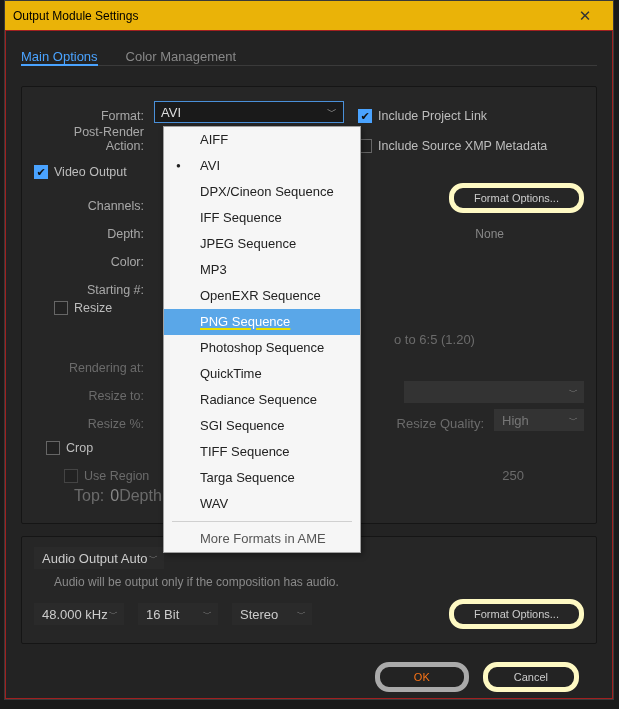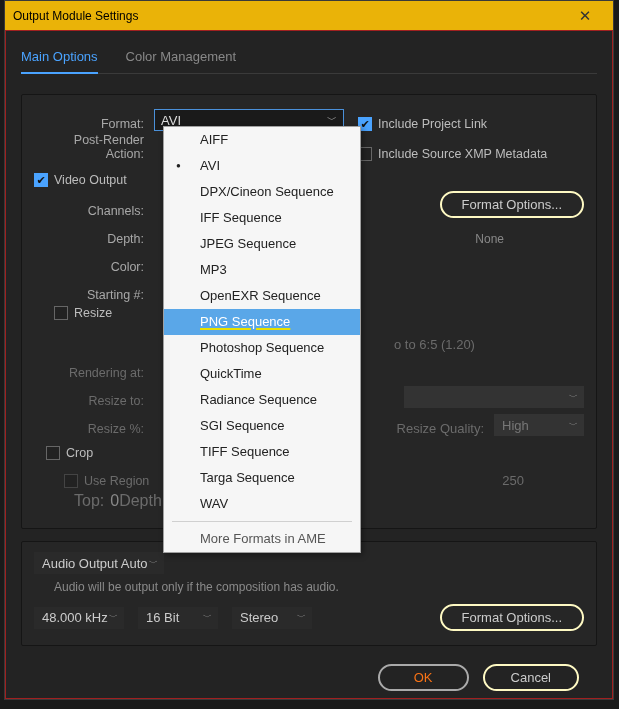--- a/index.html
+++ b/index.html
@@ -4,32 +4,32 @@
 <style>
   * { box-sizing: border-box; margin: 0; padding: 0; font-family: -apple-system, "Segoe UI", Arial, sans-serif; }
   body { background: #1a1a1a; width: 619px; height: 709px; overflow: hidden; color: #bdbdbd; font-size: 13px; position: relative; }
   .dialog { width: 610px; height: 700px; background: #232323; border: 1px solid #3a3a3a; position: absolute; top: 0; left: 4px; }
   .titlebar { height: 30px; background: #eab308; color: #000; display: flex; align-items: center; padding: 0 8px; justify-content: space-between; border-bottom: 1px solid #ccc; }
   .titlebar .title { font-size: 12px; }
   .titlebar .close { width: 40px; height: 28px; text-align: center; font-size: 15px; color: #333; cursor: pointer; line-height: 28px; }
   .red-edge { border: 1px solid #a02020; position: absolute; top: 29px; left: 0; right: 0; bottom: 0; pointer-events: none; }
   .content { padding: 18px 16px 12px 16px; }
   .tabs { display: flex; gap: 28px; border-bottom: 1px solid #3a3a3a; padding-bottom: 0; margin-bottom: 20px; }
-  .tab { padding-bottom: 8px; color: #888; cursor: pointer; }
+  .tab { padding-bottom: 0; color: #888; cursor: pointer; }
   .tab.active { color: #4aa3ff; border-bottom: 2px solid #4aa3ff; margin-bottom: -1px; }
   .section { background: #262626; border: 1px solid #151515; border-radius: 2px; padding: 10px 12px 14px 12px; margin-bottom: 12px; }
   .row { display: flex; align-items: flex-end; min-height: 26px; margin-bottom: 2px; }
   .lbl { width: 120px; text-align: right; padding-right: 10px; color: #a8a8a8; font-size: 12.5px; }
   .lbl.dim { color: #6b6b6b; }
   .select { background: #1a1a1a; border: 1px solid #4a90d9; height: 22px; display: flex; align-items: center; padding: 0 6px; color: #ddd; position: relative; min-width: 190px; }
   .select .chev { position: absolute; right: 6px; font-size: 10px; color: #aaa; }
   .chk { display: flex; align-items: center; gap: 6px; font-size: 12.5px; }
   .chkbox { width: 14px; height: 14px; border: 1px solid #666; background: #222; display: inline-flex; align-items: center; justify-content: center; font-size: 11px; color: #4aa3ff; }
   .chkbox.checked { background: #4aa3ff; color: #111; border-color: #4aa3ff; }
-  .btn { background: transparent; border: 2px solid #fef9c3; color: #ccc; border-radius: 14px; padding: 4px 20px; font-size: 13px; cursor: pointer; }
+  .btn { background: transparent; border: 5px solid #fef9c3; color: #ccc; border-radius: 14px; padding: 4px 20px; font-size: 11px; cursor: pointer; }
   .btn.primary { border-color: #aaa; color: #f97316; }
   .small-sel { background: #2a2a2a; border: none; height: 22px; display: flex; align-items: center; padding: 0 8px; color: #ccc; position: relative; min-width: 70px; }
   .small-sel .chev { position: absolute; right: 6px; font-size: 9px; color: #aaa; }
   .dim-text { color: #6b6b6b; }
   .footer { display: flex; justify-content: flex-end; gap: 14px; padding: 6px 18px 0 0; }
   .audio-note { color: #8a8a8a; font-size: 12px; margin: 6px 0 10px 20px; }
   
   .dropdown { position: absolute; left: 163px; top: 126px; width: 198px; background: #f6f6f6; color: #222; border: 1px solid #a0a0a0; box-shadow: 2px 2px 6px rgba(0,0,0,.35); z-index: 50; font-size: 13px; }
   .dropdown .opt { padding: 4px 14px 4px 36px; position: relative; cursor: default; line-height: 18px; }
   .dropdown .opt.sel { }

